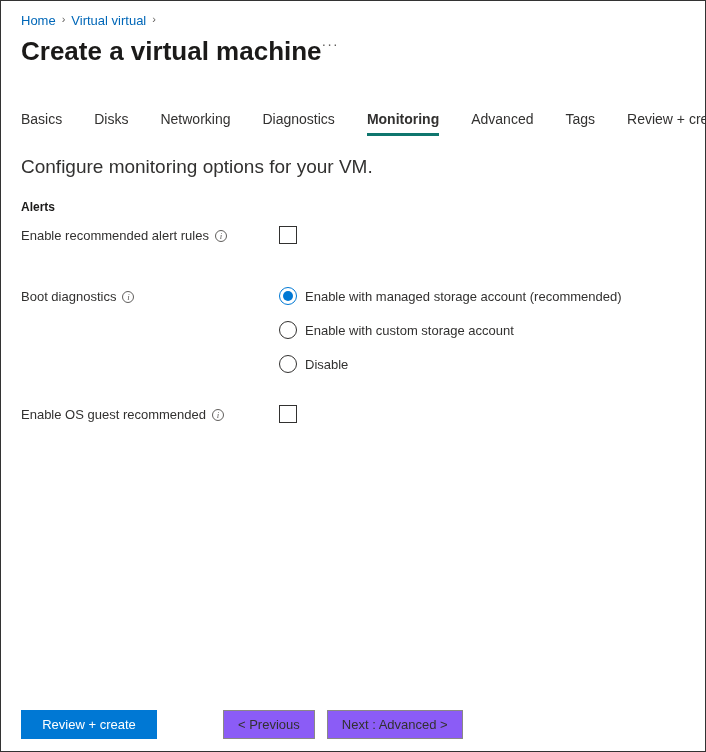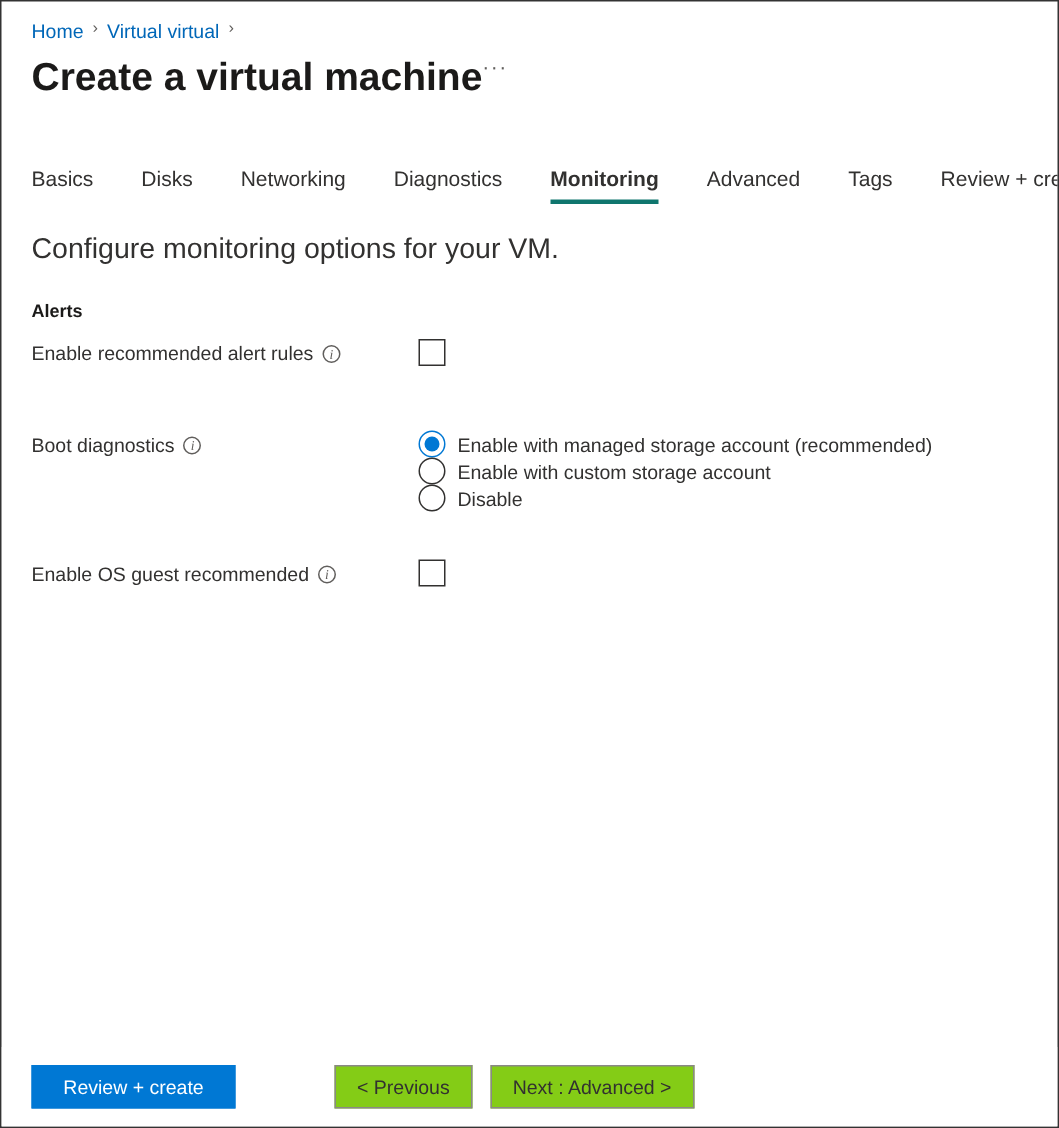--- a/index.html
+++ b/index.html
@@ -114,21 +114,21 @@
       width: 18px;
       height: 18px;
       border: 1px solid #323130;
       background: #fff;
       cursor: pointer;
       display: inline-block;
     }
     .radio-group {
       display: flex;
       flex-direction: column;
-      gap: 0;
+      gap: 16px;
     }
     .radio-row {
       display: flex;
       align-items: center;
       gap: 8px;
       cursor: pointer;
       font-size: 13px;
     }
     .radio {
       width: 18px;
@@ -159,21 +159,21 @@
       padding: 12px 20px;
       display: flex;
       gap: 12px;
       align-items: center;
       background: #fff;
     }
     .btn {
       font-size: 13px;
       padding: 6px 14px;
       border: 1px solid #8a8886;
-      background: #84cc16;
+      background: #8b5cf6;
       color: #323130;
       cursor: pointer;
       font-family: inherit;
     }
     .btn.primary {
       background: #0078d4;
       border-color: #0078d4;
       color: #fff;
       min-width: 136px;
       text-align: center;

